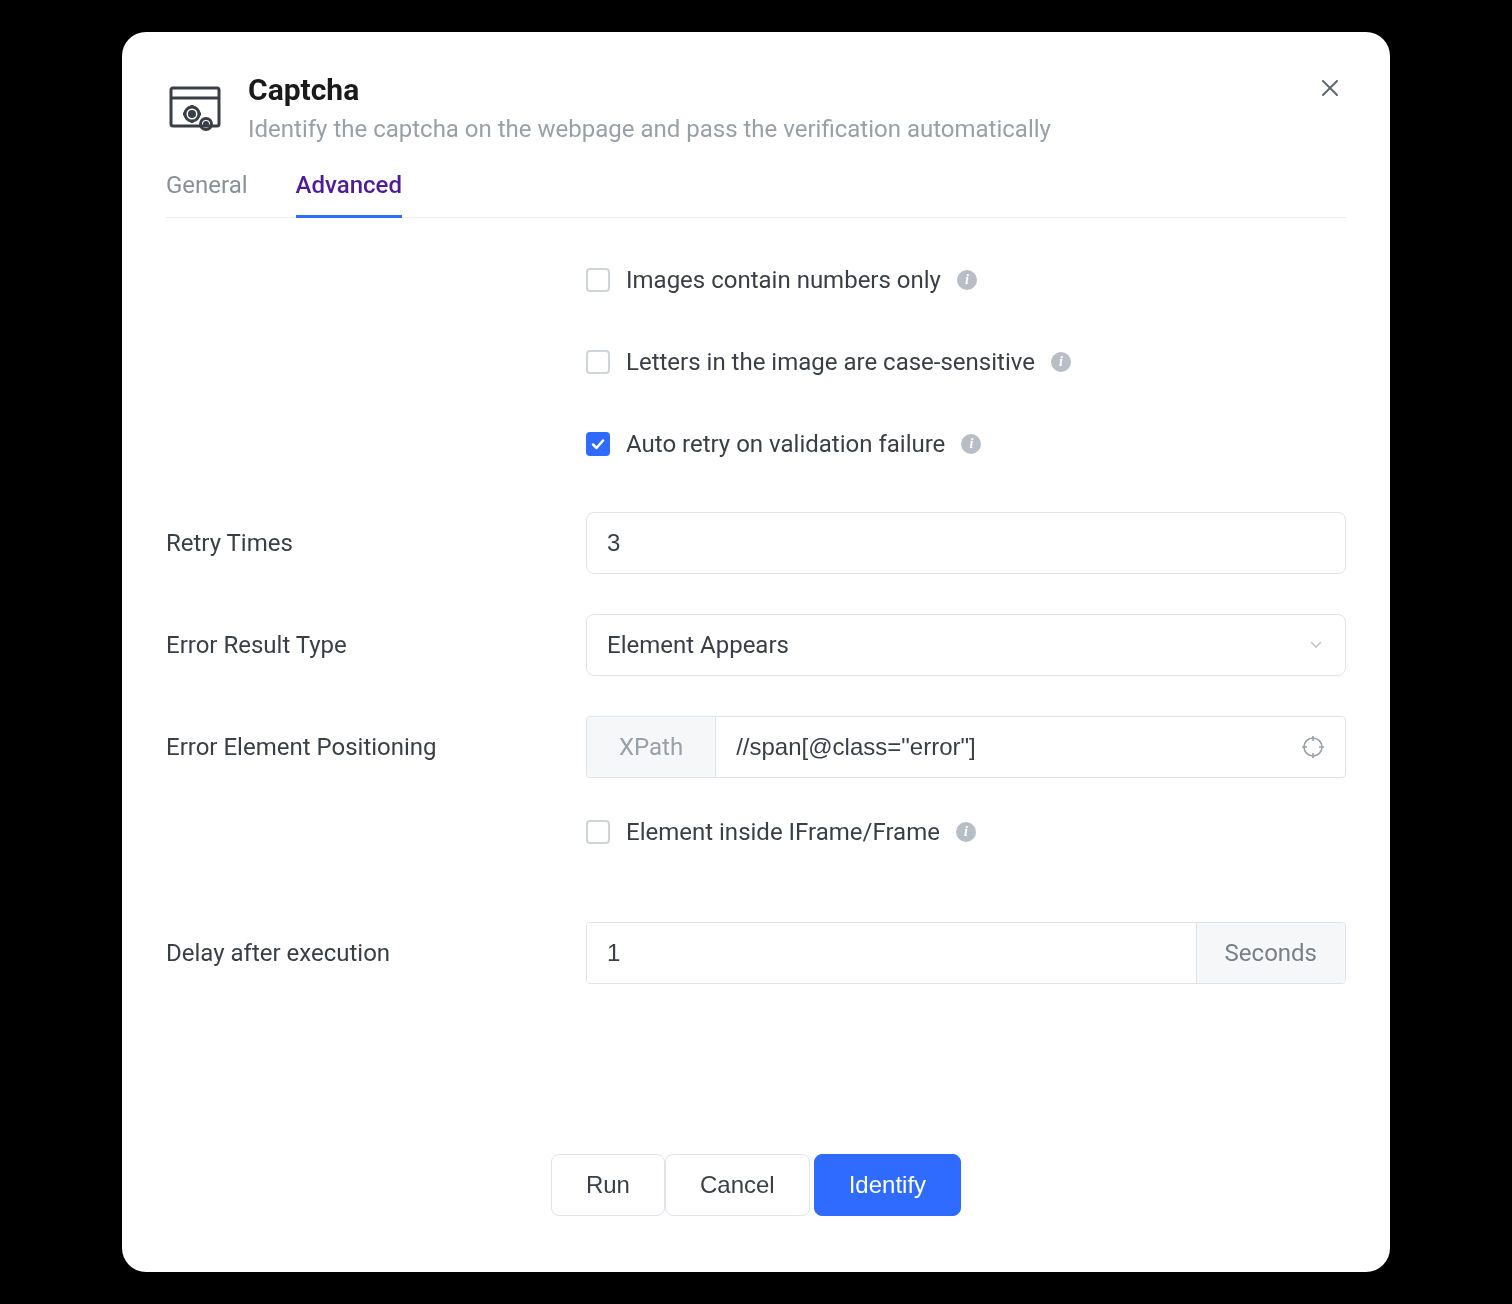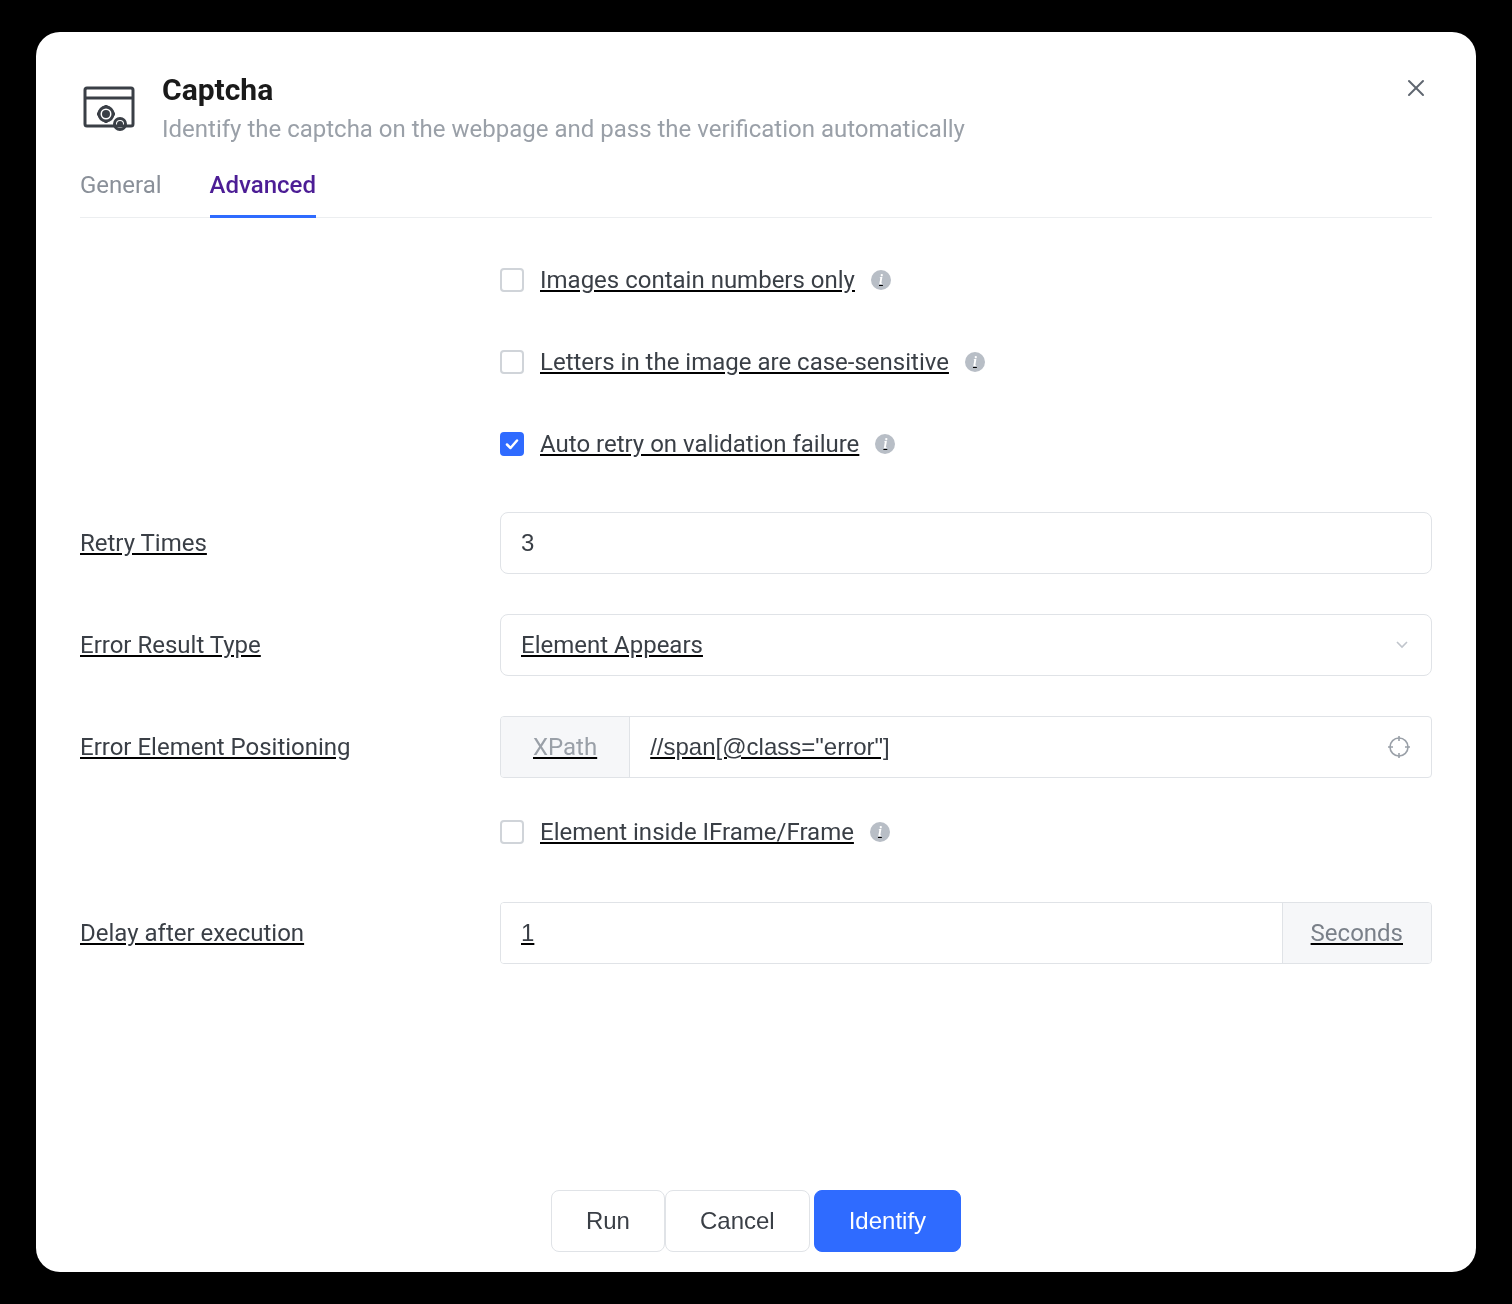--- a/index.html
+++ b/index.html
@@ -8,23 +8,23 @@
     font-family: -apple-system, BlinkMacSystemFont, "Segoe UI", Roboto, Helvetica, Arial, sans-serif;
     width: 1512px;
     height: 1304px;
     display: flex;
     align-items: center;
     justify-content: center;
   }
   .dialog {
     background: #fff;
     border-radius: 24px;
-    width: 1440px;
+    width: 1268px;
     height: 1240px;
-    padding: 40px 44px 20px 44px;
+    padding: 40px 44px 56px 44px;
     display: flex;
     flex-direction: column;
     position: relative;
   }
   .header {
     display: flex;
     align-items: flex-start;
     gap: 24px;
     margin-bottom: 28px;
   }
@@ -70,21 +70,20 @@
   .tab.inactive { color: #8a9099; }
   .tab.active {
     color: #4c1d95;
     font-weight: 500;
     border-bottom-color: #2f6bff;
   }
   .form-body {
     flex: 1;
     display: flex;
     flex-direction: column;
-    text-decoration: underline;
   }
   .row {
     display: flex;
     align-items: center;
     margin-bottom: 40px;
   }
   .row.checkbox-row { margin-bottom: 54px; }
   .label-col {
     width: 420px;
     flex-shrink: 0;
@@ -328,21 +327,21 @@
                 <line x1="12" y1="1" x2="12" y2="6"></line>
                 <line x1="12" y1="18" x2="12" y2="23"></line>
                 <line x1="1" y1="12" x2="6" y2="12"></line>
                 <line x1="18" y1="12" x2="23" y2="12"></line>
               </svg>
           </div>
         </div>
       </div>
     </div>
 
-    <div class="row" style="margin-bottom:56px;">
+    <div class="row" style="margin-bottom:76px;">
       <div class="label-col"></div>
       <div class="field-col">
         <div class="checkbox-wrap">
           <div class="checkbox"></div>
           <span class="checkbox-label">Element inside IFrame/Frame</span>
           <span class="info-icon">i</span>
         </div>
       </div>
     </div>
 

